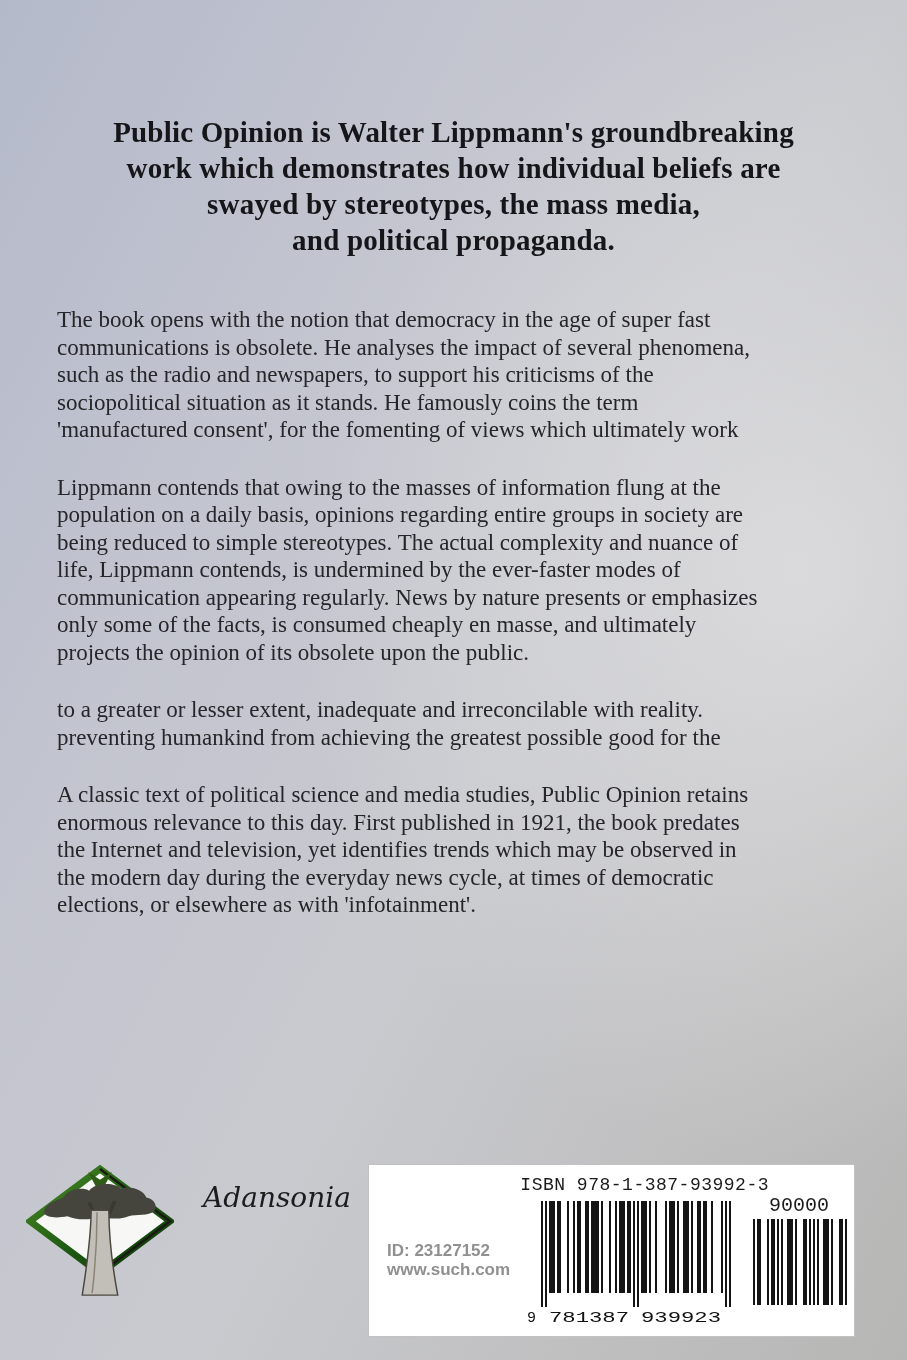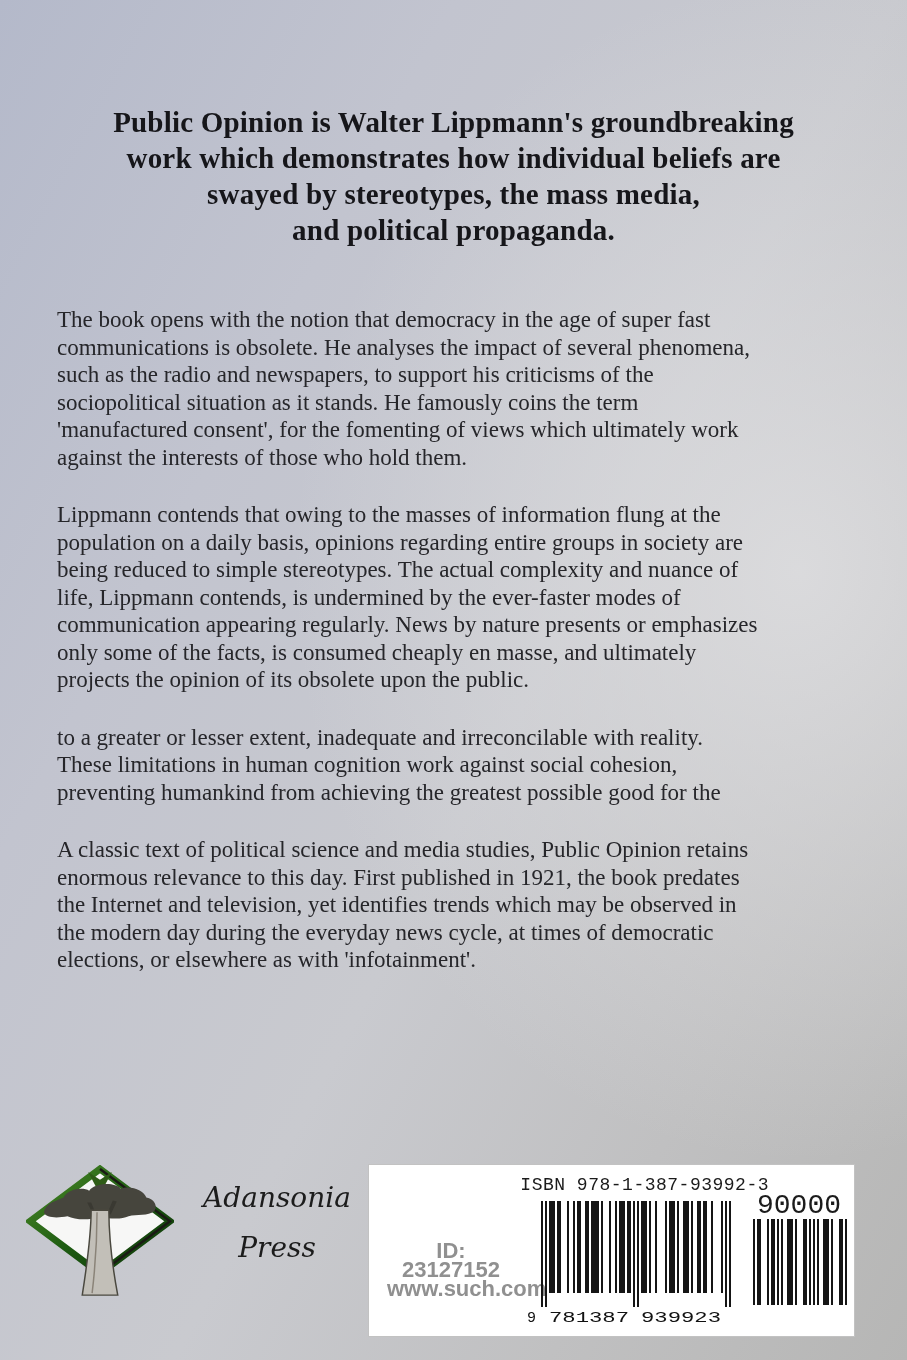--- a/index.html
+++ b/index.html
@@ -6,21 +6,21 @@
   body{font-family:"Liberation Serif",serif;}
   .cover{
     position:relative;
     width:907px;height:1360px;
     overflow:hidden;
     background:
       radial-gradient(90% 70% at 88% 42%, rgba(222,222,224,0.85), rgba(222,222,224,0) 62%),
       linear-gradient(118deg,#b4b9ca 0%,#c2c4cf 28%,#c9cacf 55%,#c0c0c1 78%,#b6b6b5 100%);
   }
   .headline{
-    position:absolute;left:0;top:104px;width:907px;
+    position:absolute;left:0;top:114px;width:907px;
     text-align:center;
     font-weight:bold;font-size:29px;line-height:36px;
     color:#16161a;letter-spacing:0.2px;
   }
   .synopsis{
     position:absolute;left:57px;top:306px;width:820px;
     font-size:23px;line-height:27.5px;color:#26262a;
   }
   .synopsis .para{margin:0 0 30px 0;}
   .synopsis .para div{white-space:nowrap;}
@@ -35,28 +35,28 @@
     position:absolute;left:368px;top:1164px;width:487px;height:173px;
     background:#ffffff;border:1px solid #c2c2c2;box-sizing:border-box;
   }
   .isbn-line{
     position:absolute;left:140px;top:10px;width:260px;
     text-align:right;font-family:"Liberation Mono",monospace;
     font-size:18px;letter-spacing:0.5px;color:#1b1b1b;white-space:nowrap;
   }
   .lulu-block{
     position:absolute;left:18px;top:76px;width:128px;
-    text-align:center;font-family:"Liberation Sans",sans-serif;
-    font-weight:bold;font-size:22px;line-height:19px;color:#909090;
+    text-align:left;font-family:"Liberation Sans",sans-serif;
+    font-weight:bold;font-size:17px;line-height:19px;color:#909090;
   }
   .ean13{position:absolute;left:158px;top:36px;width:204px;height:124px;}
   .ean13 rect,.ean5 rect{fill:#151515;}
   .ean13 text{font-family:"Liberation Mono",monospace;font-size:15px;fill:#111;}
   .addon{position:absolute;left:382px;top:30px;width:96px;text-align:center;}
-  .addon-num{font-family:"Liberation Mono",monospace;font-size:28px;color:#1b1b1b;line-height:22px;}
+  .addon-num{font-family:"Liberation Mono",monospace;font-size:20px;color:#1b1b1b;line-height:22px;}
   .ean5{display:block;margin-top:2px;width:96px;height:88px;}
 </style>
 </head>
 <body>
 
 <div class="cover">
 
   <div class="headline">
       <div>Public Opinion is Walter Lippmann's groundbreaking</div>
       <div>work which demonstrates how individual beliefs are</div>
@@ -64,34 +64,32 @@
       <div>and political propaganda.</div>
     </div>
 
   <div class="synopsis">
     <div class="para">
         <div>The book opens with the notion that democracy in the age of super fast</div>
         <div>communications is obsolete. He analyses the impact of several phenomena,</div>
         <div>such as the radio and newspapers, to support his criticisms of the</div>
         <div>sociopolitical situation as it stands. He famously coins the term</div>
         <div>'manufactured consent', for the fomenting of views which ultimately work</div>
-        <div>against the interests of those who hold them.</div>
       </div>
     <div class="para">
         <div>Lippmann contends that owing to the masses of information flung at the</div>
         <div>population on a daily basis, opinions regarding entire groups in society are</div>
         <div>being reduced to simple stereotypes. The actual complexity and nuance of</div>
         <div>life, Lippmann contends, is undermined by the ever-faster modes of</div>
         <div>communication appearing regularly. News by nature presents or emphasizes</div>
         <div>only some of the facts, is consumed cheaply en masse, and ultimately</div>
         <div>projects the opinion of its obsolete upon the public.</div>
       </div>
     <div class="para">
         <div>to a greater or lesser extent, inadequate and irreconcilable with reality.</div>
-        <div>These limitations in human cognition work against social cohesion,</div>
         <div>preventing humankind from achieving the greatest possible good for the</div>
       </div>
     <div class="para">
         <div>A classic text of political science and media studies, Public Opinion retains</div>
         <div>enormous relevance to this day. First published in 1921, the book predates</div>
         <div>the Internet and television, yet identifies trends which may be observed in</div>
         <div>the modern day during the everyday news cycle, at times of democratic</div>
         <div>elections, or elsewhere as with 'infotainment'.</div>
       </div>
   </div>
@@ -109,21 +107,20 @@
       <path d="M75,4 L146,57 L75,110" fill="none" stroke="#1a1a14" stroke-width="2.5"></path>
       <path d="M63,7 L75,30 L87,7 L75,15 Z" fill="#2f5c17"></path>
       <path d="M64,107 L75,84 L86,107 L75,98 Z" fill="#2f5c17"></path>
       <path d="M18,48 C20,38 32,36 38,33 C42,24 58,22 64,26 C70,18 90,17 96,24 C106,20 120,26 122,33 C130,34 134,42 130,47 C124,52 112,50 104,52 C96,56 84,54 75,53 C64,56 50,56 42,52 C32,54 20,54 18,48 Z" fill="#46453d"></path>
       <path d="M68,50 L62,38 L66,38 L71,50 Z M82,50 L88,36 L92,37 L86,50 Z" fill="#3a3932"></path>
       <path d="M66,46 C66,70 62,100 57,132 L93,132 C87,100 84,70 84,46 Z" fill="#c2bfb8" stroke="#4a483f" stroke-width="1.5"></path>
       <path d="M72,48 C72,75 70,105 67,130" stroke="#8a8378" stroke-width="1.5" fill="none"></path>
     </svg>
     <div class="press-name">
       <div>Adansonia</div>
-      <div>Press</div>
     </div>
   </div>
 
   <div class="barcode-box">
     <div class="isbn-line">ISBN 978-1-387-93992-3</div>
     <div class="lulu-block">
       <div>ID: 23127152</div>
       <div>www.such.com</div>
     </div>
     <svg id="ean13" class="ean13" viewBox="0 0 204 124" aria-hidden="true">

